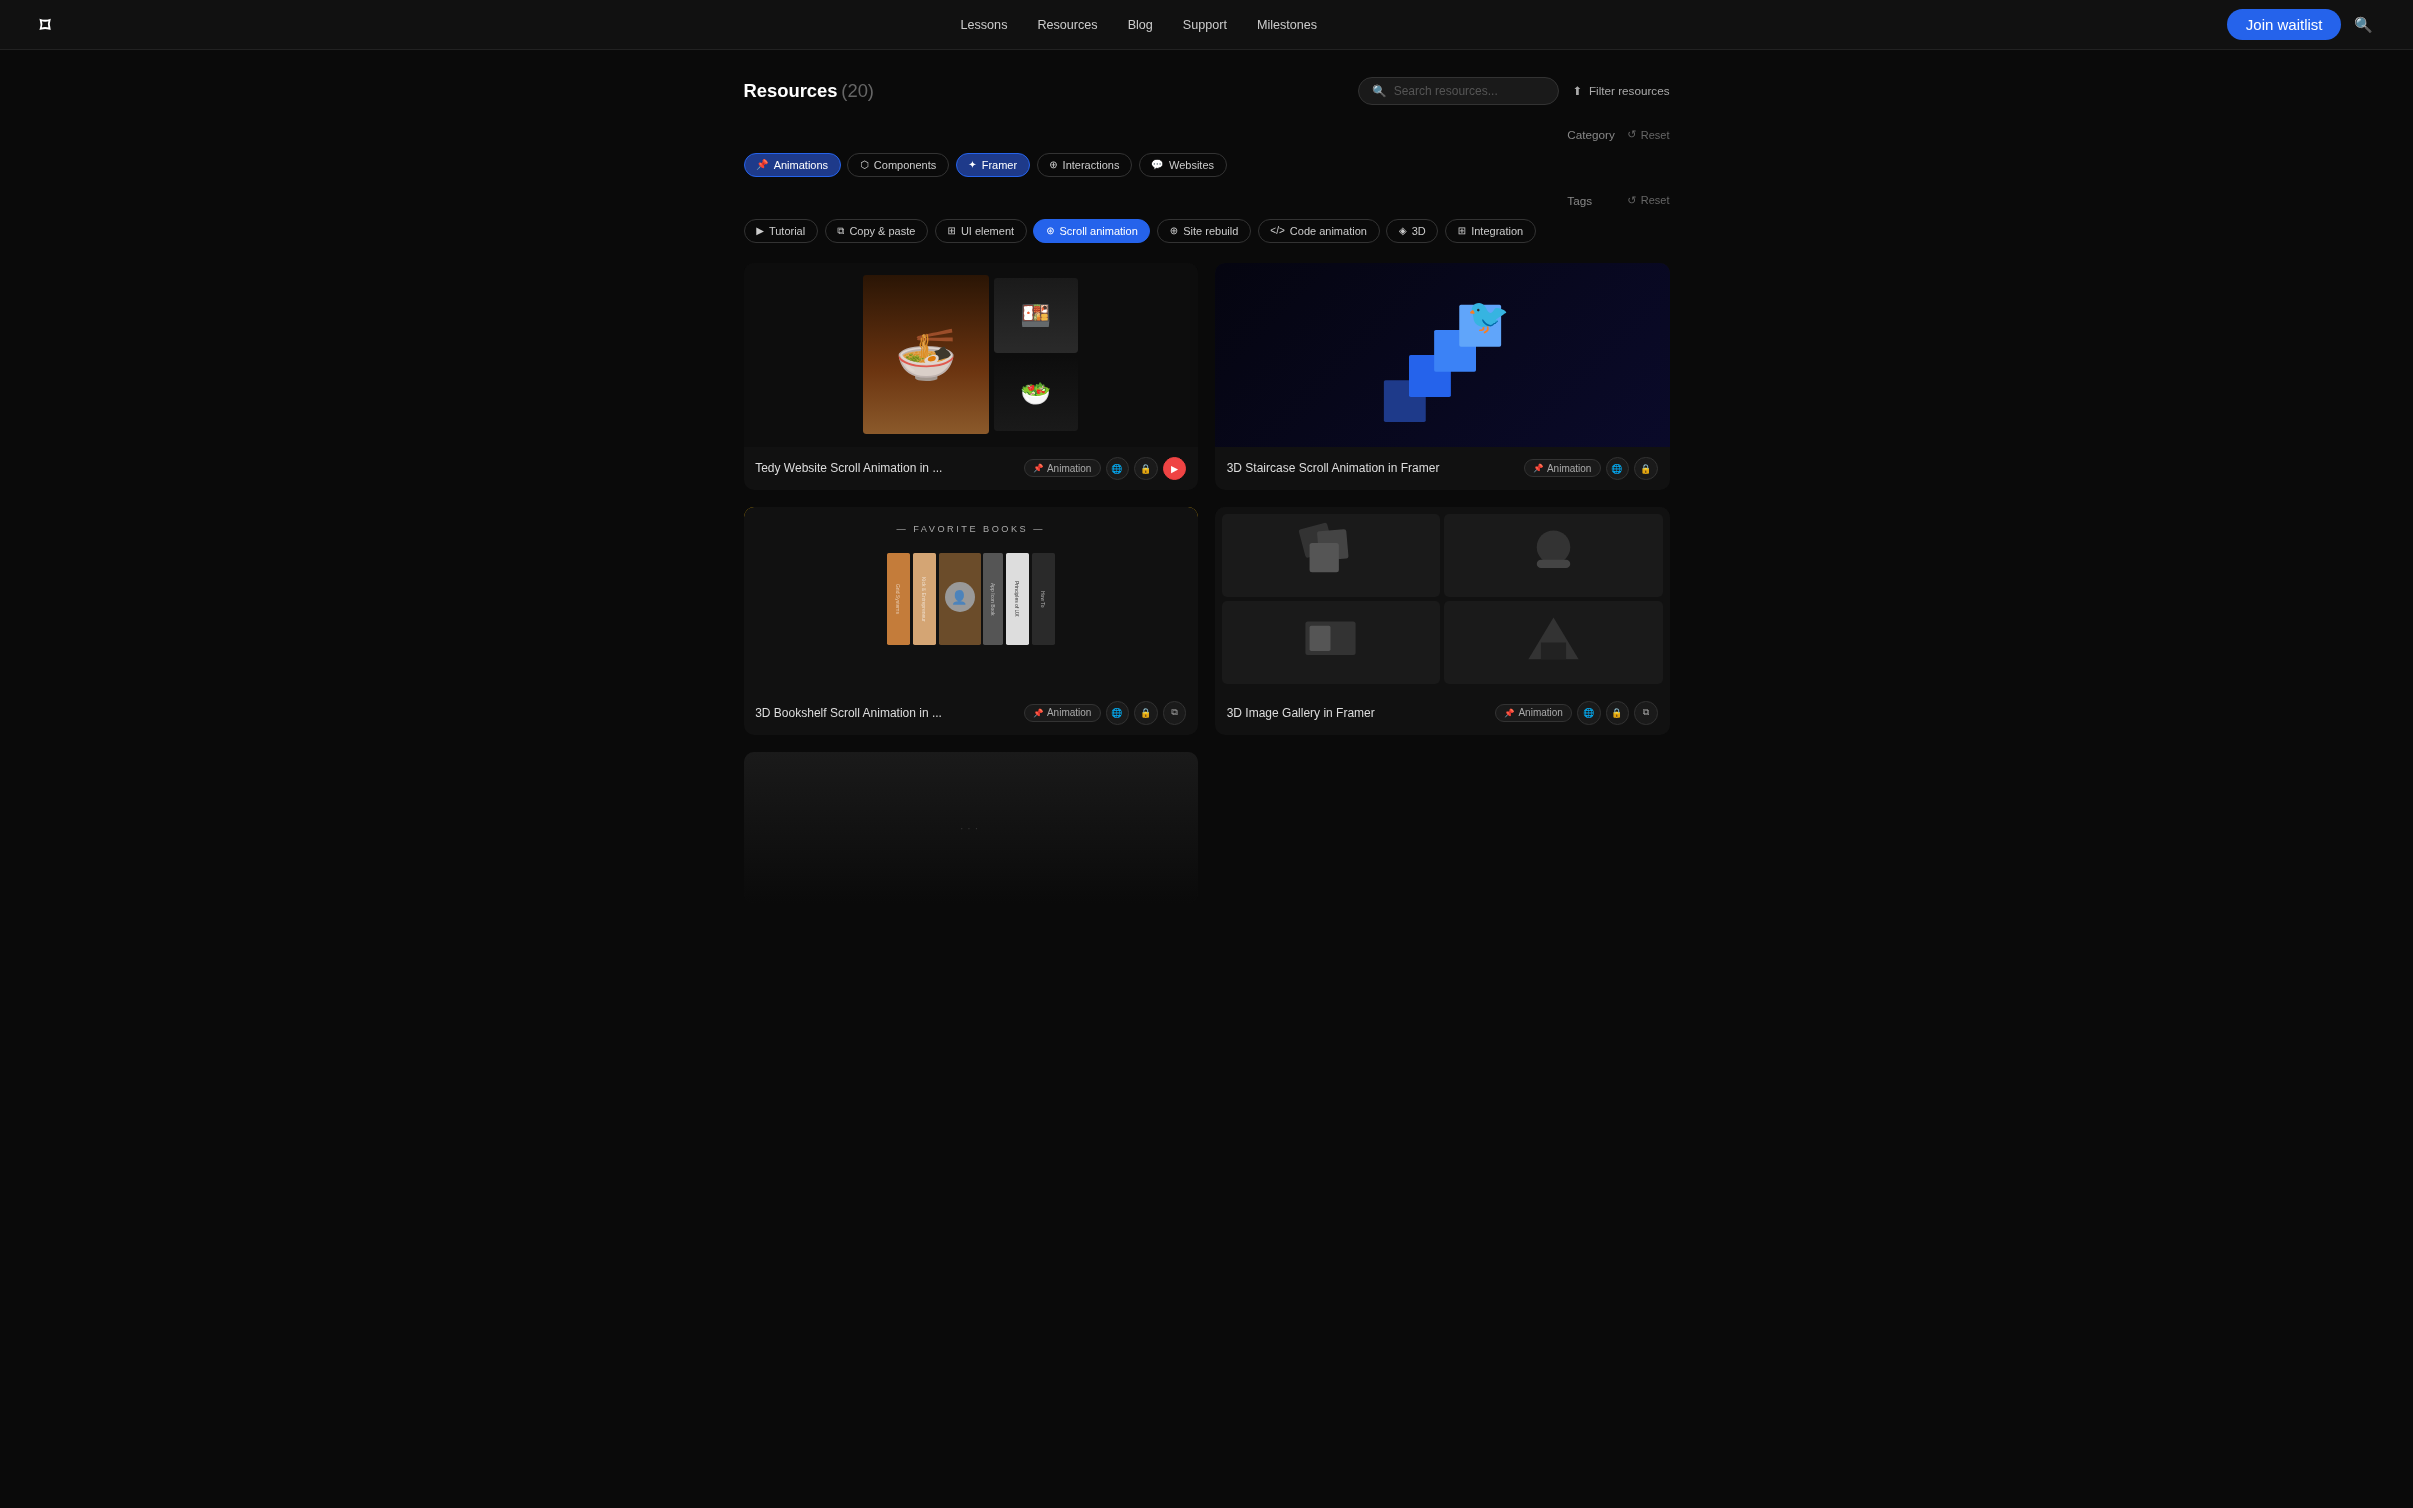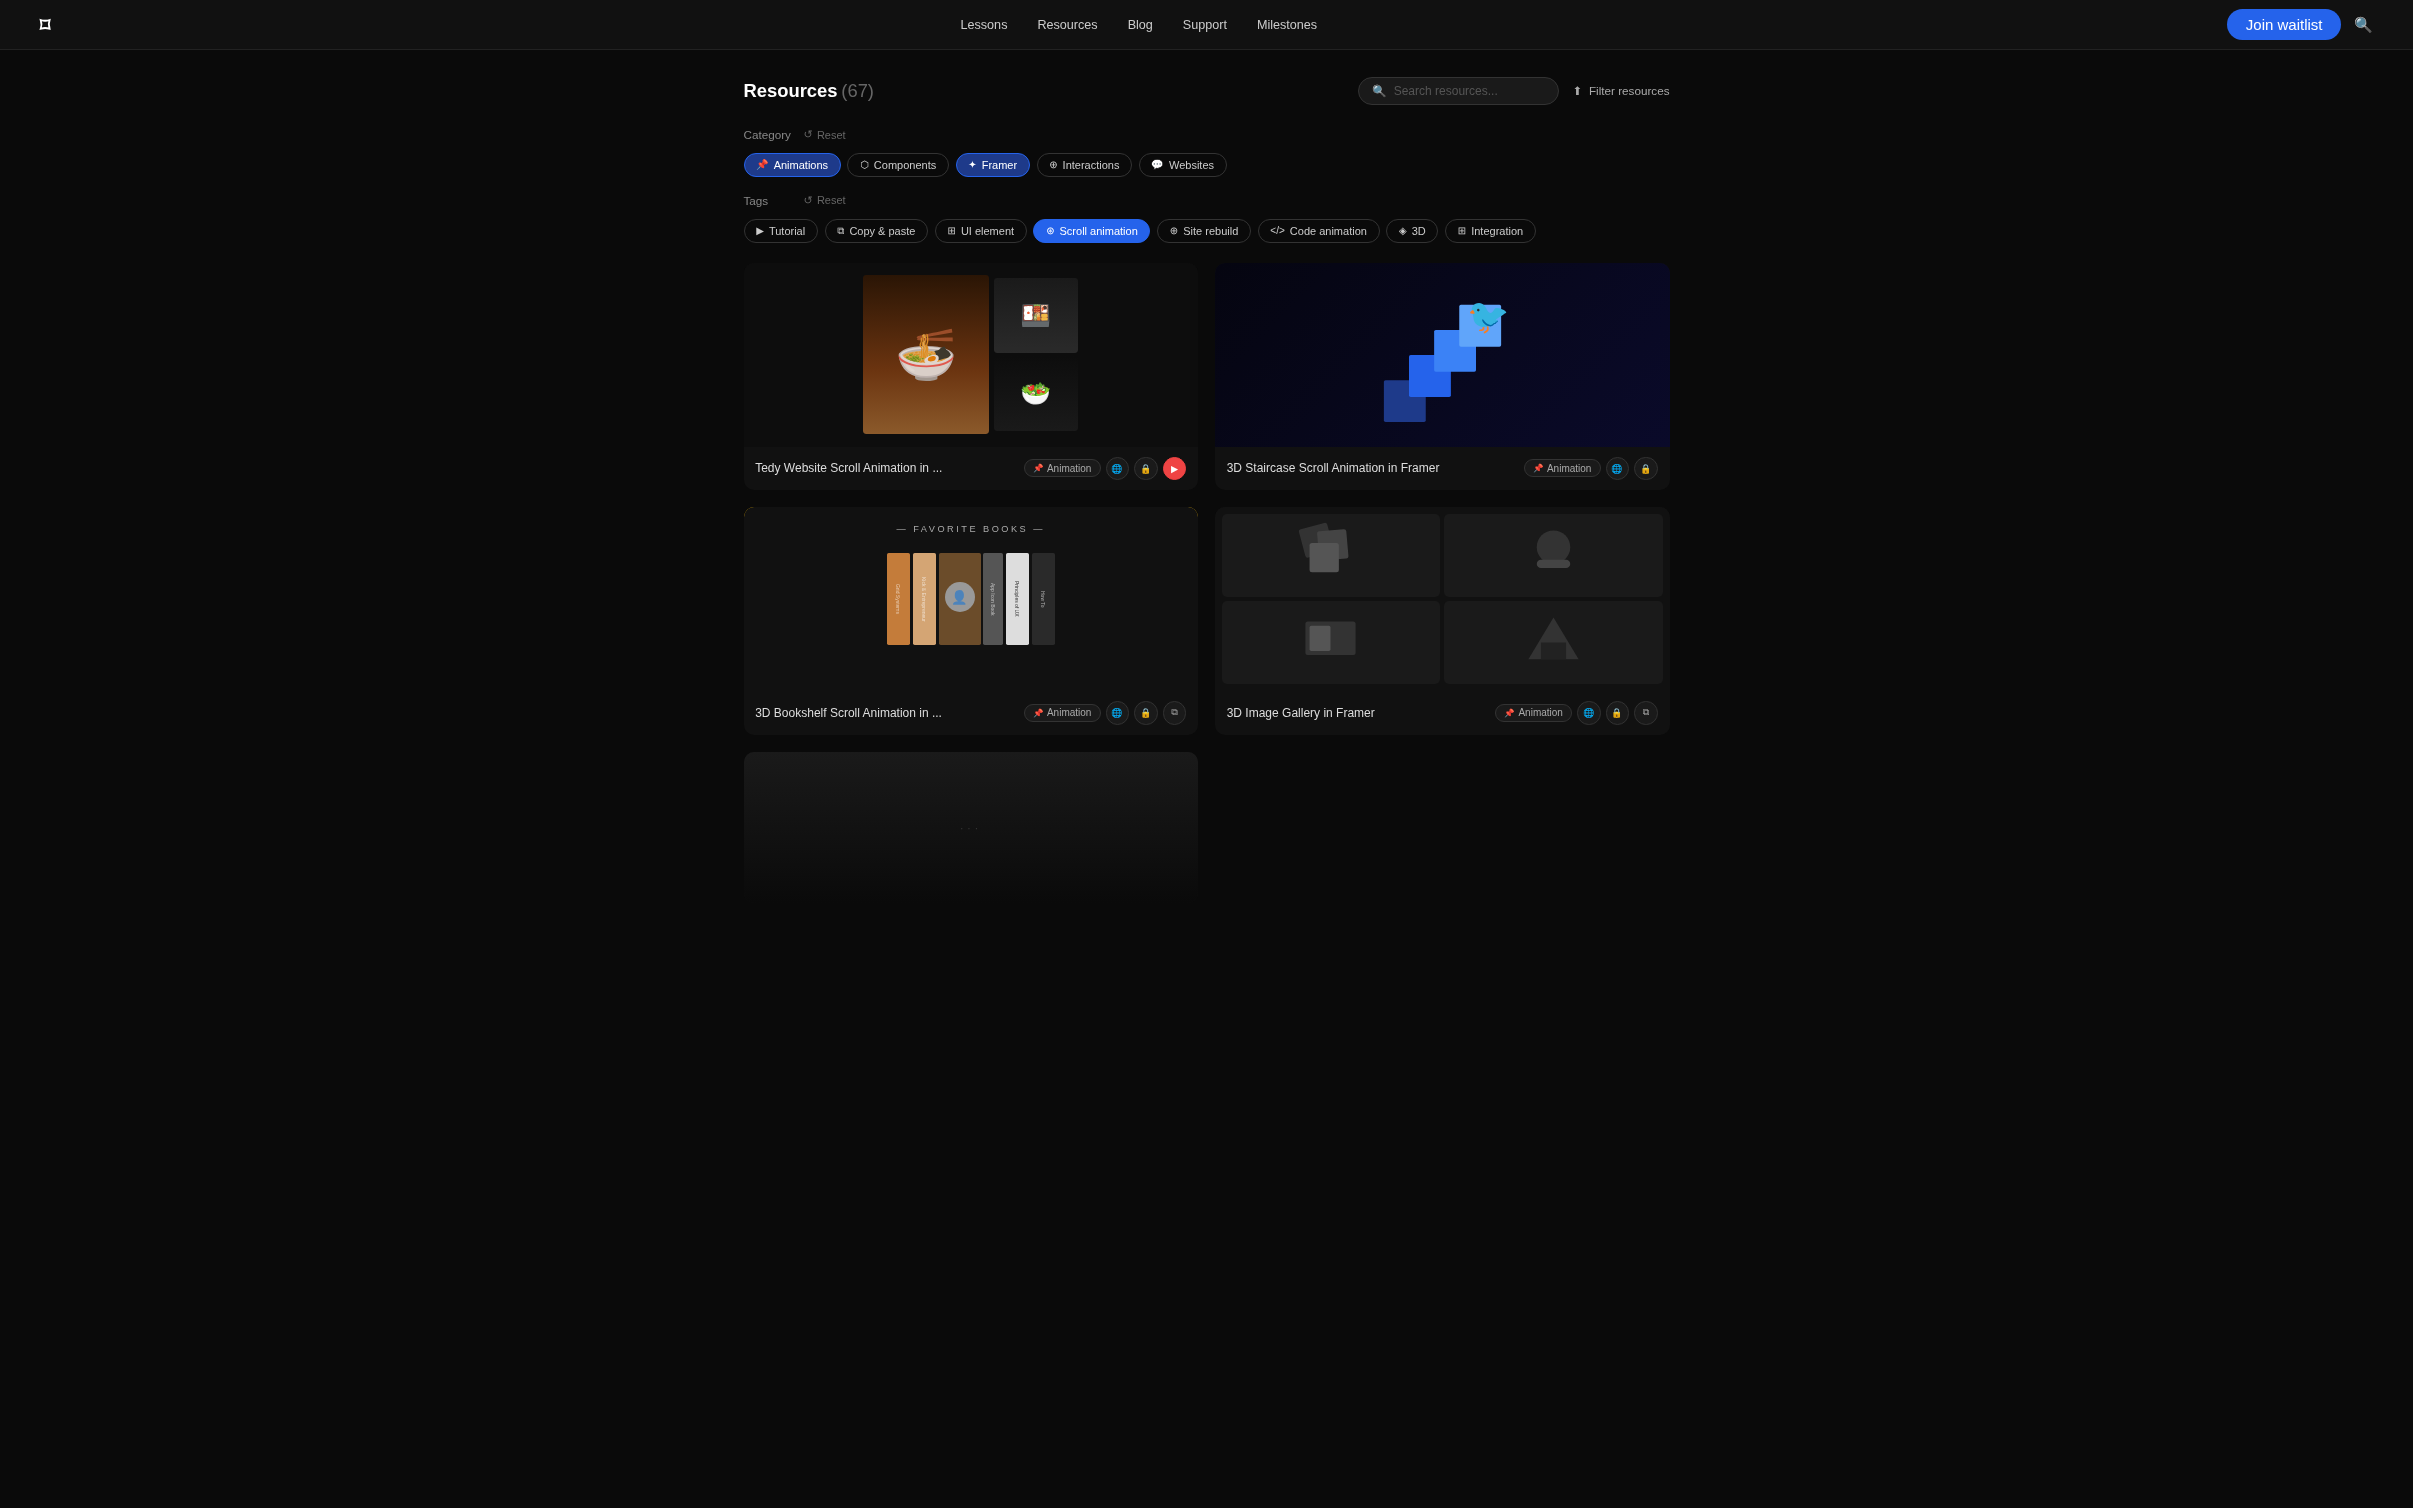--- a/index.html
+++ b/index.html
@@ -101,20 +101,21 @@
     }
     
     .filter-section {
       margin-bottom: 17px;
     }
     .filter-row {
       display: flex;
       align-items: center;
       gap: 10px;
       margin-bottom: 11.7px;
+      justify-content: flex-end;
     }
     .filter-label {
       font-size: 11.7px;
       color: #888;
       min-width: 50px;
     }
     .reset-btn {
       display: flex;
       align-items: center;
       gap: 4.2px;
@@ -304,21 +305,21 @@
     <button class="btn-join">Join waitlist</button>
     <span class="search-icon-nav">🔍</span>
   </div>
 </nav>
 
 <div class="content">
 
   <div class="header-row">
     <div>
       <span style="font-size:18.4px; font-weight:600;">Resources</span>
-      <span style="font-size:18.4px; color:#666; font-weight:400;">(67)</span>
+      <span style="font-size:18.4px; color:#666; font-weight:400;">(20)</span>
     </div>
     <div class="header-right">
       <div class="search-box">
         <span style="color:#555; font-size:11.7px;">🔍</span>
         <input type="text" placeholder="Search resources..." style="">
       </div>
       <button class="filter-btn">
         <span>⬆</span>
         <span>Filter resources</span>
       </button>

